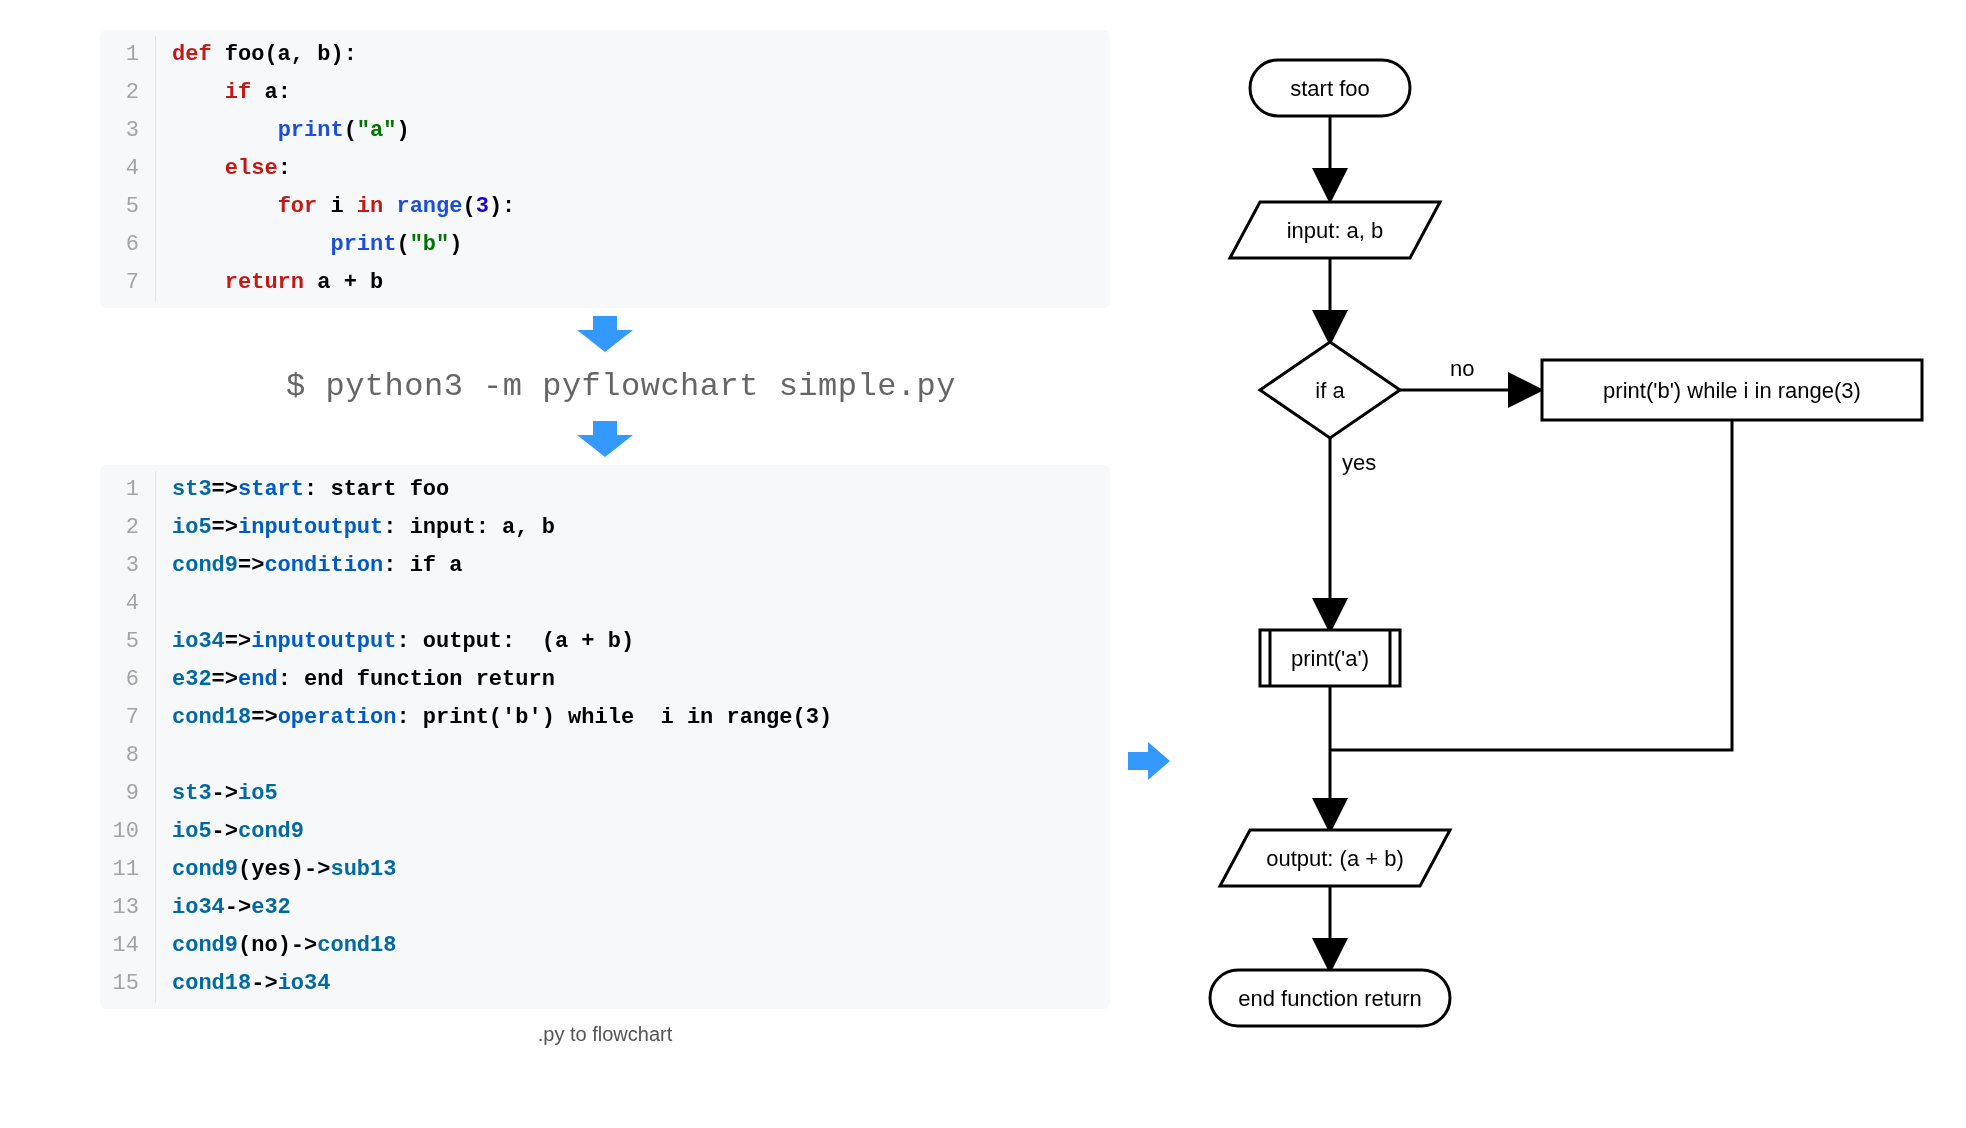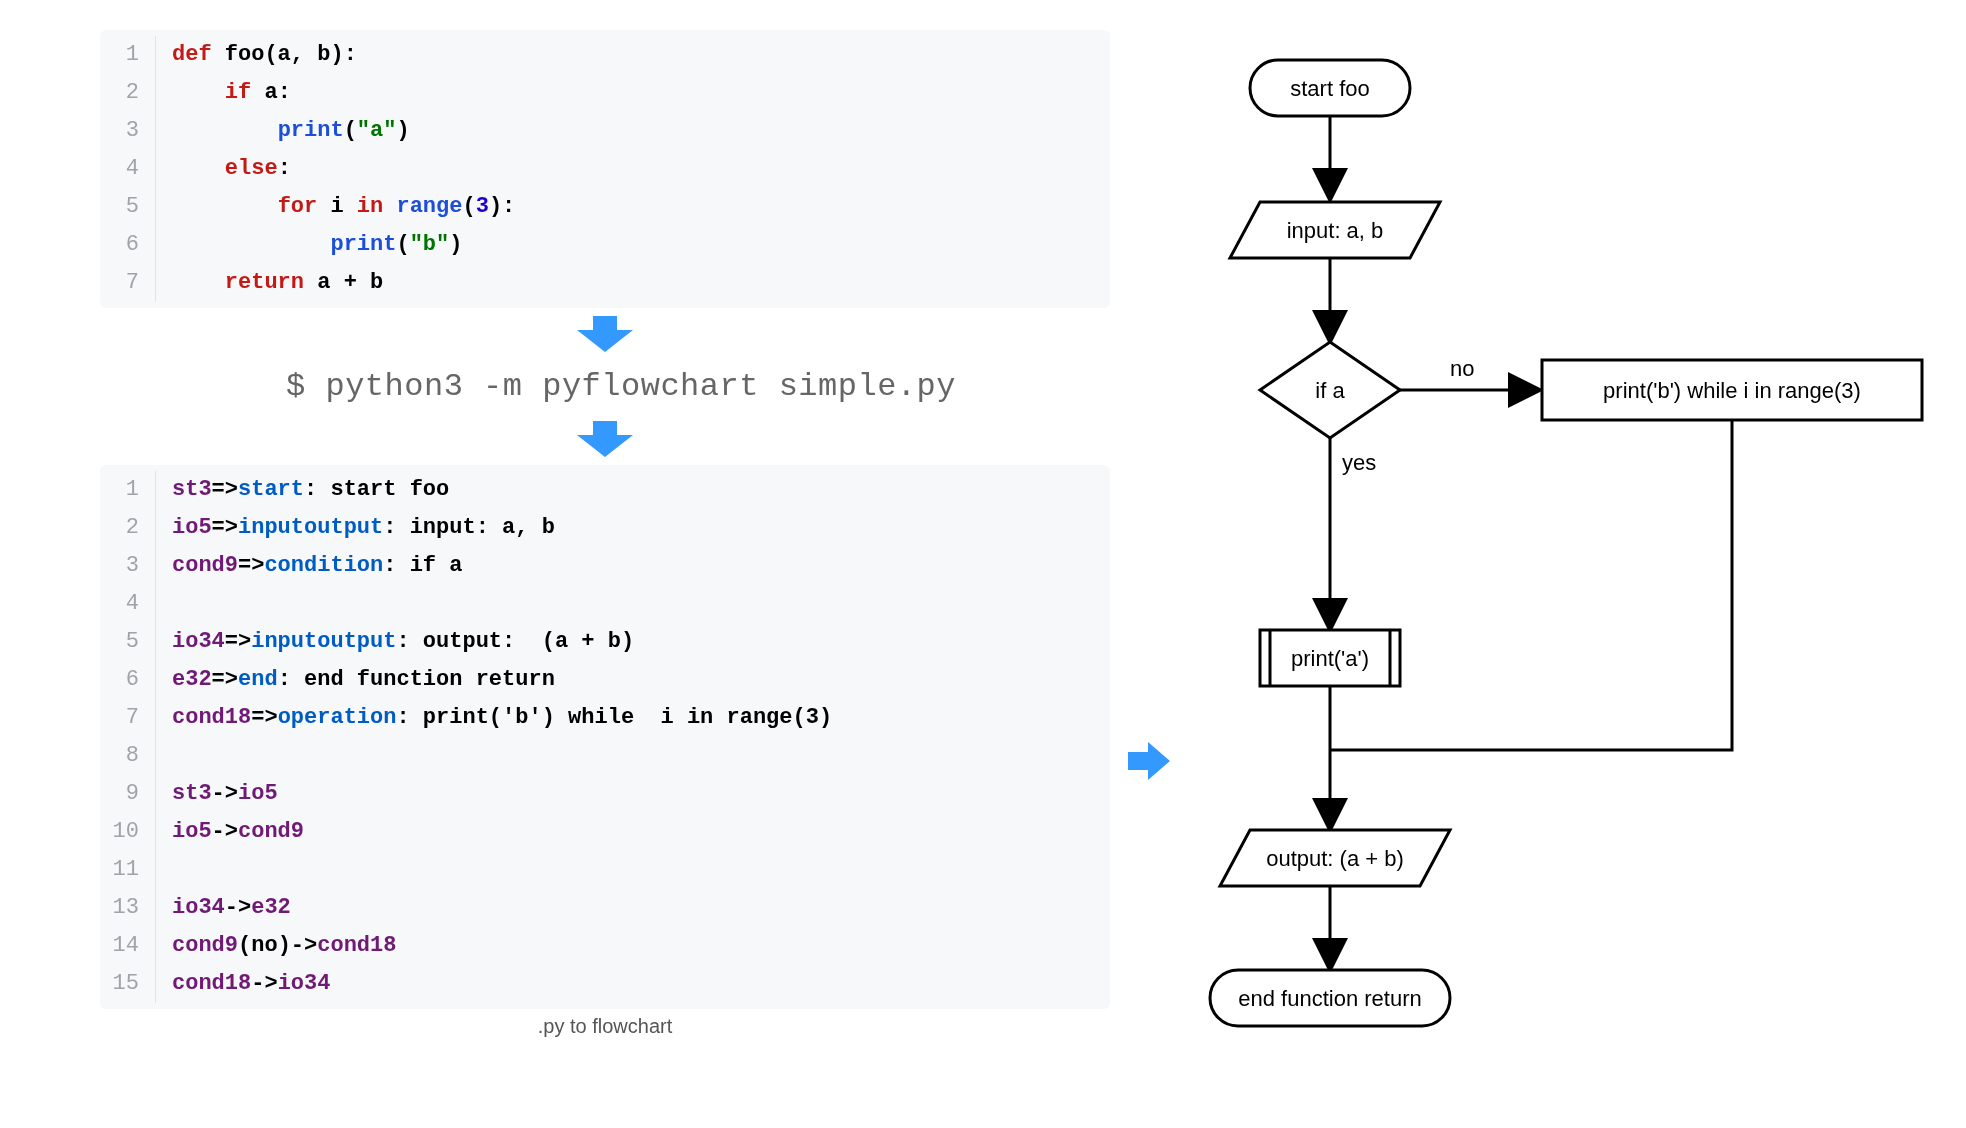--- a/index.html
+++ b/index.html
@@ -40,21 +40,21 @@
 
   
   .kw  { color: #c41a16; }  
   .fn  { color: #1d4ed8; }
   .num { color: #1c00cf; }
   .str { color: #007400; }
   .punct { color: #000; }
   .ident { color: #000; }
 
   
-  .dsl-id  { color: #701a75; text-align: right; }
+  .dsl-id  { color: #0369a1; text-align: right; }
   .dsl-op  { color: #000; }
   .dsl-kw  { color: #005cc5; text-align: center; }
   .dsl-txt { color: #000; }
 
   
   .down-arrow {
     width: 56px;
     height: 36px;
     margin: 8px auto;
     display: block;
@@ -67,21 +67,21 @@
     color: #666;
     padding: 8px 0 8px 32px;
     letter-spacing: 0.5px;
     text-align: center;
   }
 
   .caption {
     text-align: center;
     font-size: 20px;
     color: #555;
-    margin-top: 6px;
+    margin-top: 14px;
     width: 100%;
   }
 
   
   .right-col {
     position: absolute;
     left: 1150px;
     top: 30px;
     width: 800px;
     height: 1060px;
@@ -182,20 +182,21 @@
       <div class="code-line">
         <span class="gutter">9</span>
         <span class="code"><span class="dsl-id">st3</span><span class="dsl-op">-&gt;</span><span class="dsl-id">io5</span></span>
       </div>
       <div class="code-line">
         <span class="gutter">10</span>
         <span class="code"><span class="dsl-id">io5</span><span class="dsl-op">-&gt;</span><span class="dsl-id">cond9</span></span>
       </div>
       <div class="code-line">
         <span class="gutter">11</span>
+        <span class="code"><span class="dsl-id">cond9</span><span class="dsl-op">(</span><span class="dsl-txt">yes</span><span class="dsl-op">)-&gt;</span><span class="dsl-id">sub13</span></span>
       </div>
       <div class="code-line">
         <span class="gutter">13</span>
         <span class="code"><span class="dsl-id">io34</span><span class="dsl-op">-&gt;</span><span class="dsl-id">e32</span></span>
       </div>
       <div class="code-line">
         <span class="gutter">14</span>
         <span class="code"><span class="dsl-id">cond9</span><span class="dsl-op">(</span><span class="dsl-txt">no</span><span class="dsl-op">)-&gt;</span><span class="dsl-id">cond18</span></span>
       </div>
       <div class="code-line">

